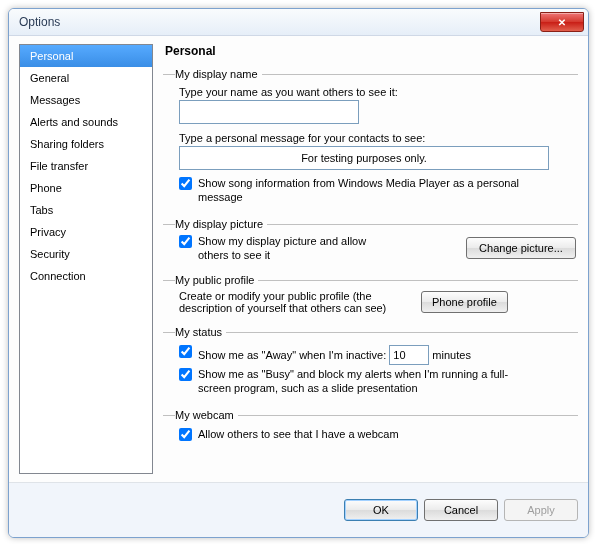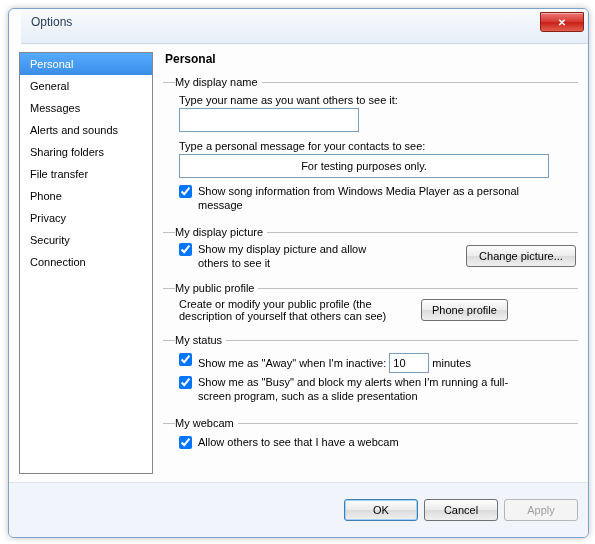--- a/index.html
+++ b/index.html
@@ -23,23 +23,22 @@
     display: flex;
     flex-direction: column;
     overflow: hidden;
   }
   .titlebar {
     height: 26px;
     background: linear-gradient(to bottom, #f9fbfd, #e6eef8);
     border-bottom: 1px solid #cfd8e6;
     display: flex;
     align-items: center;
-    padding: 0 4px 8px 10px;
+    padding: 0 4px 0 10px;
     position: relative;
-    margin-left: 12px;
   }
   .titlebar .title {
     color: #2b3c56;
     font-size: 12px;
   }
   .closebtn {
     margin-left: auto;
     width: 42px;
     height: 18px;
     border-radius: 0 0 3px 3px;
@@ -172,20 +171,21 @@
   <div class="content">
 
     <div class="sidebar">
       <div class="sidebar-item selected"><span>Personal</span></div>
       <div class="sidebar-item"><span>General</span></div>
       <div class="sidebar-item"><span>Messages</span></div>
       <div class="sidebar-item"><span>Alerts and sounds</span></div>
       <div class="sidebar-item"><span>Sharing folders</span></div>
       <div class="sidebar-item"><span>File transfer</span></div>
       <div class="sidebar-item"><span>Phone</span></div>
+      <div class="sidebar-item"><span>Tabs</span></div>
       <div class="sidebar-item"><span>Privacy</span></div>
       <div class="sidebar-item"><span>Security</span></div>
       <div class="sidebar-item"><span>Connection</span></div>
     </div>
 
     <div class="main">
       <h1>Personal</h1>
 
       <fieldset class="group">
         <legend>My display name</legend>

